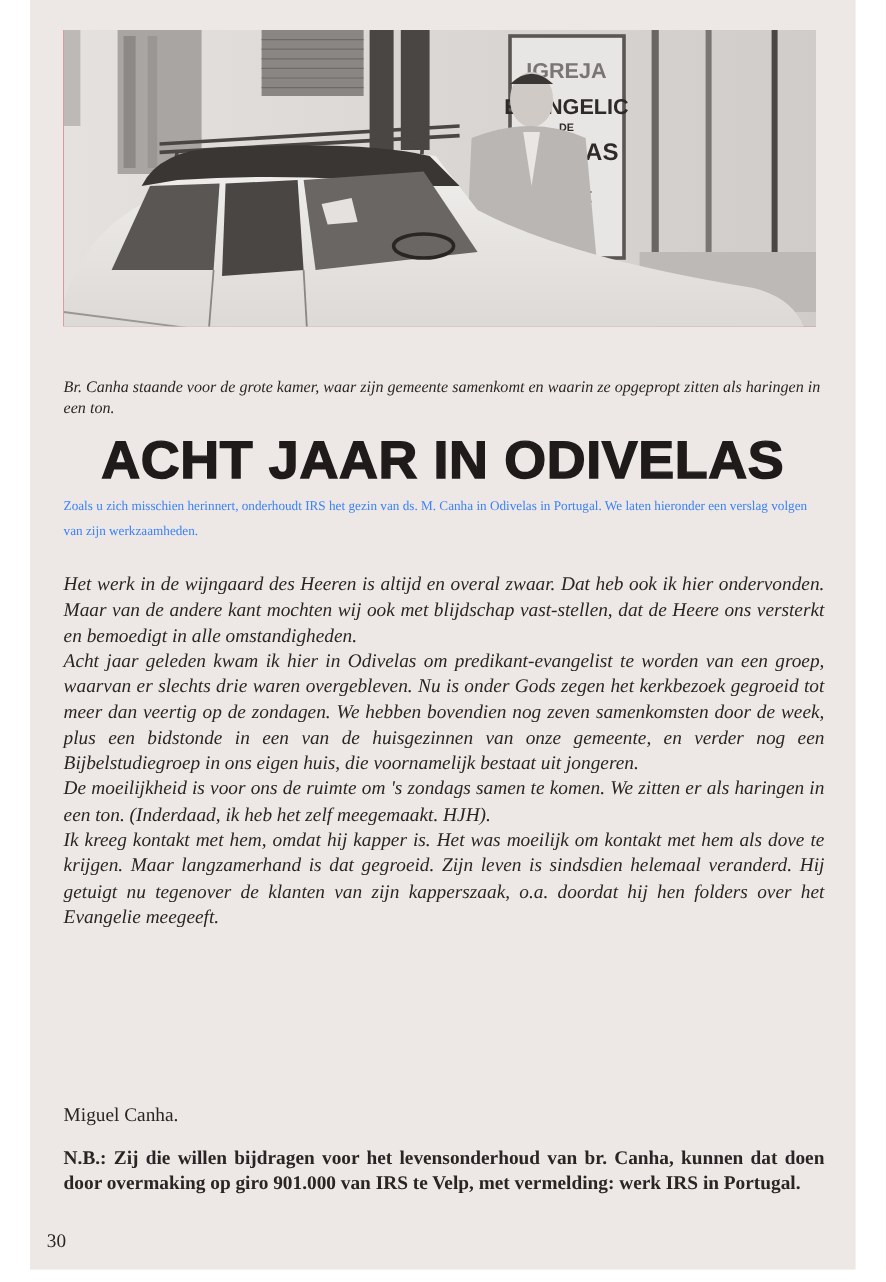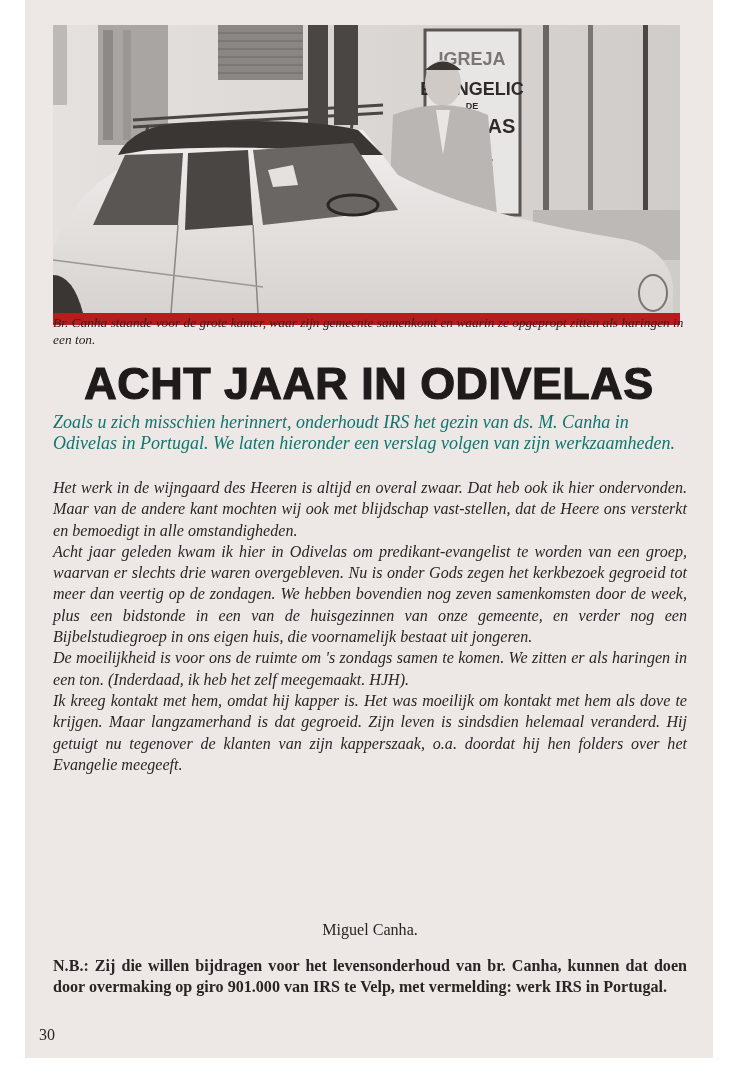--- a/index.html
+++ b/index.html
@@ -19,21 +19,21 @@
     top: 0;
     width: 688px;
     height: 1058px;
     background: #ede8e6;
   }
   .photo {
     position: absolute;
     left: 53px;
     top: 25px;
     width: 627px;
-    height: 300px;
+    height: 247px;
     background: #b91c1c;
     overflow: hidden;
   }
   .photo svg { display: block; }
   .caption {
     position: absolute;
     left: 53px;
     top: 314px;
     width: 632px;
     font-family: Liberation Serif, serif;
@@ -56,24 +56,23 @@
     letter-spacing: 0.5px;
     transform: scaleX(1.02);
     -webkit-text-stroke: 1.2px #1f1b1b;
   }
   .intro {
     position: absolute;
     left: 53px;
     top: 412px;
     width: 634px;
     font-family: "Liberation Serif", serif;
-    font-style: italic;
-    font-size: 18px;
+    font-size: 11px;
     line-height: 21px;
-    color: #0f766e;
+    color: #3b82f6;
   }
   .body {
     position: absolute;
     left: 53px;
     top: 477px;
     width: 634px;
     font-family: "Liberation Serif", serif;
     font-size: 16.1px;
     line-height: 21.3px;
     color: #2a2524;
@@ -82,21 +81,21 @@
   }
   .body p {
     margin: 0;
     text-align-last: left;
   }
   .signature {
     position: absolute;
     left: 53px;
     top: 919px;
     width: 634px;
-    text-align: center;
+    text-align: left;
     font-family: "Liberation Serif", serif;
     font-size: 16.1px;
     line-height: 21px;
     color: #2a2524;
   }
   .note {
     position: absolute;
     left: 53px;
     top: 955px;
     width: 634px;

